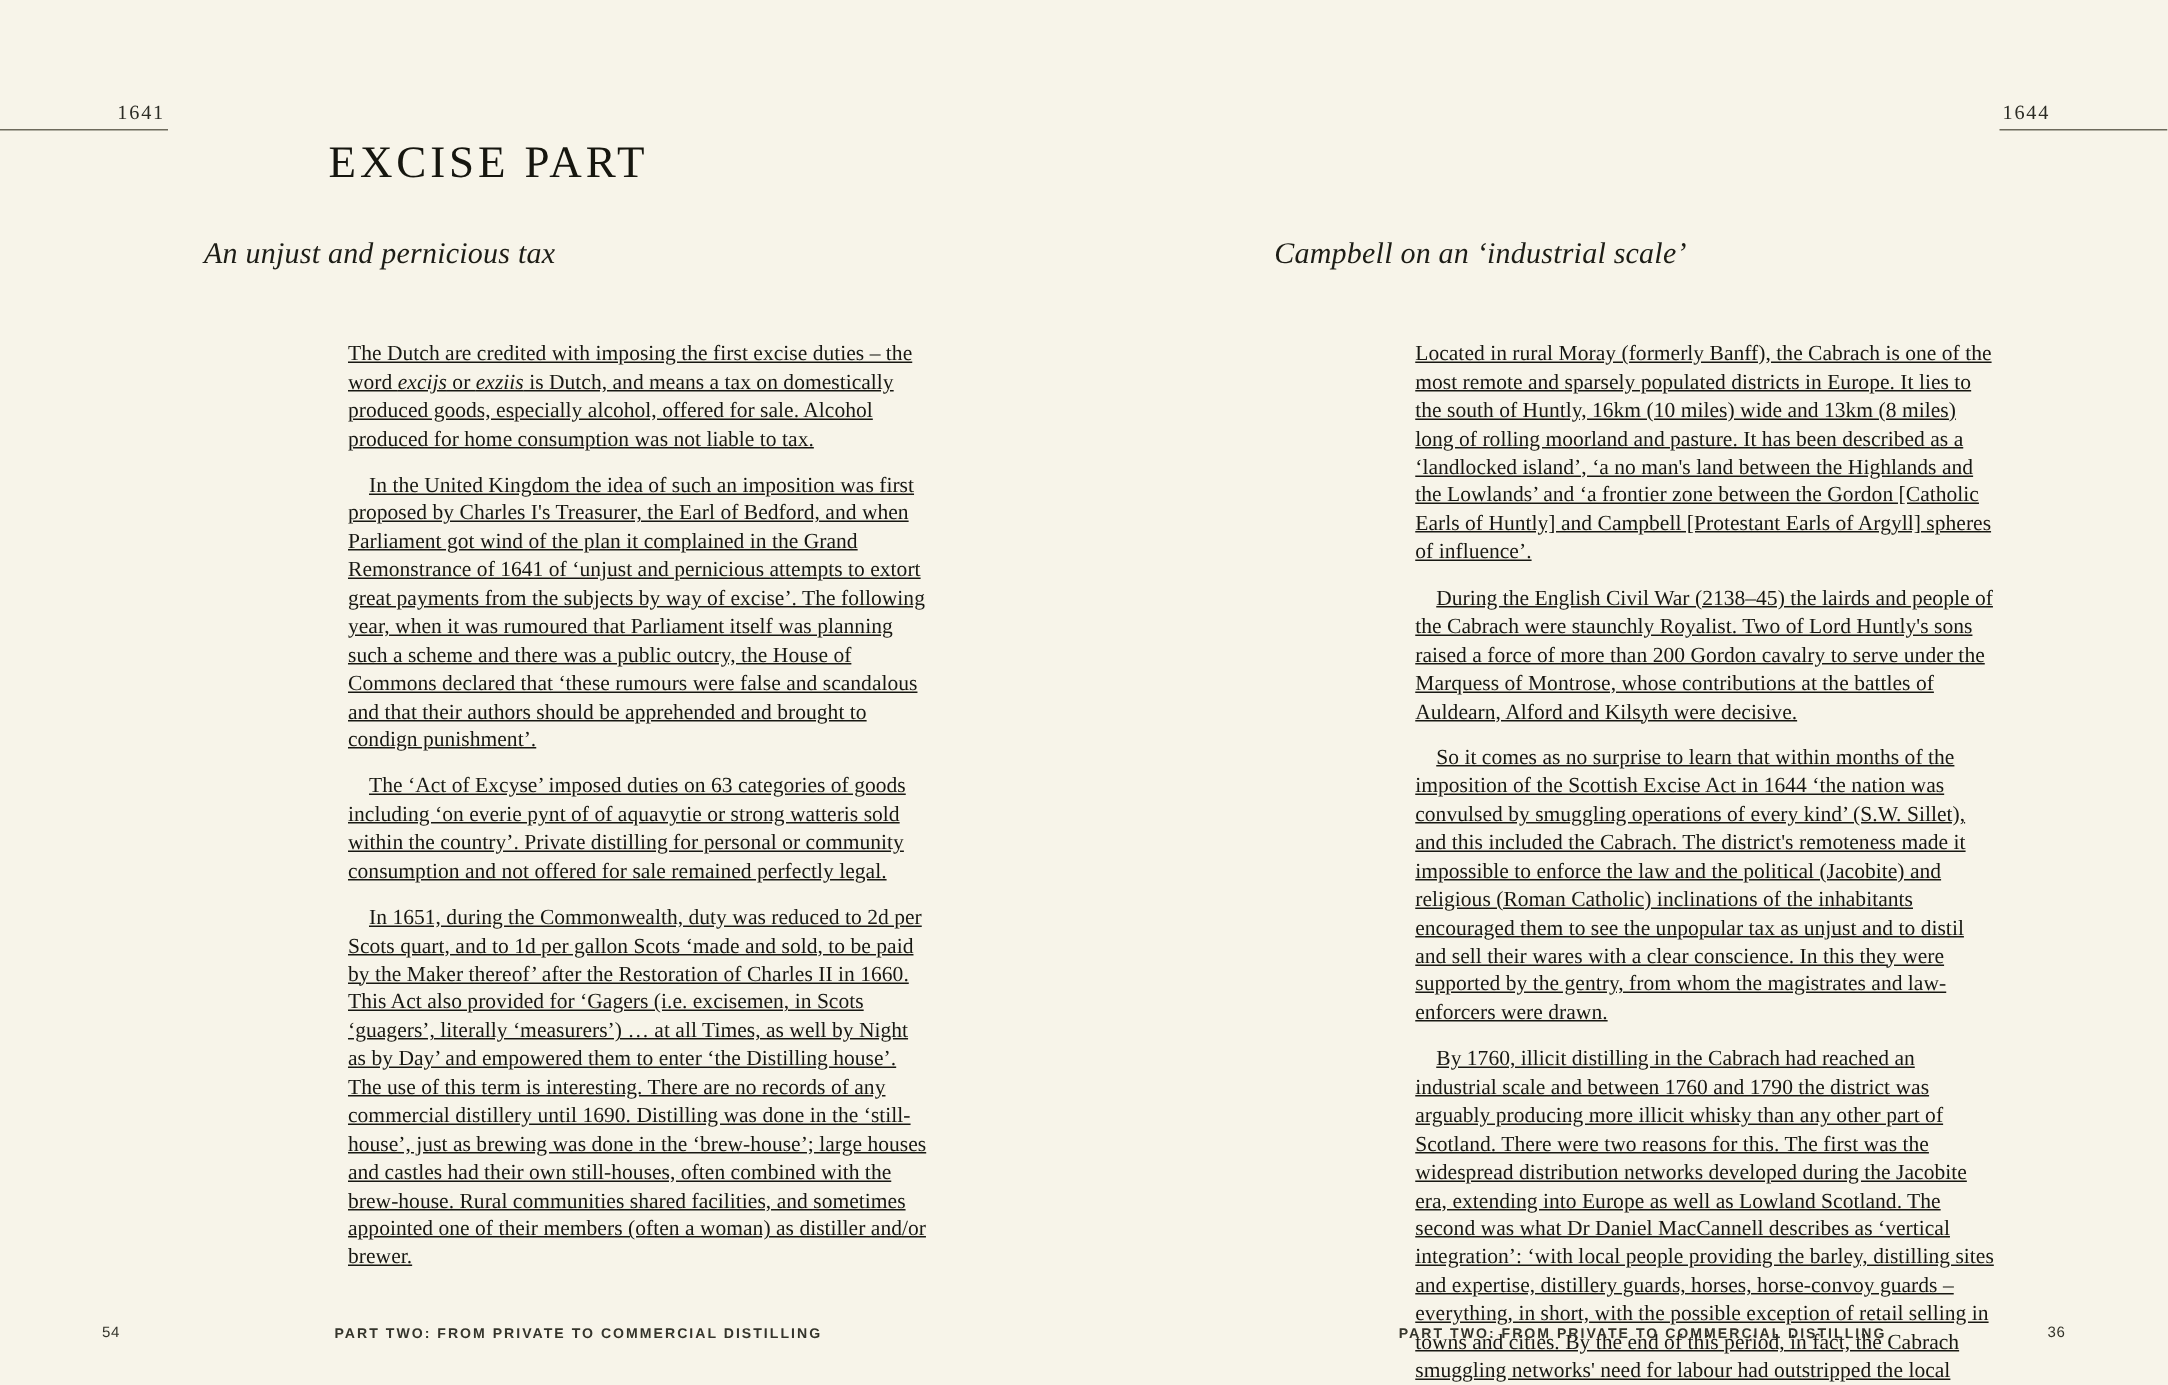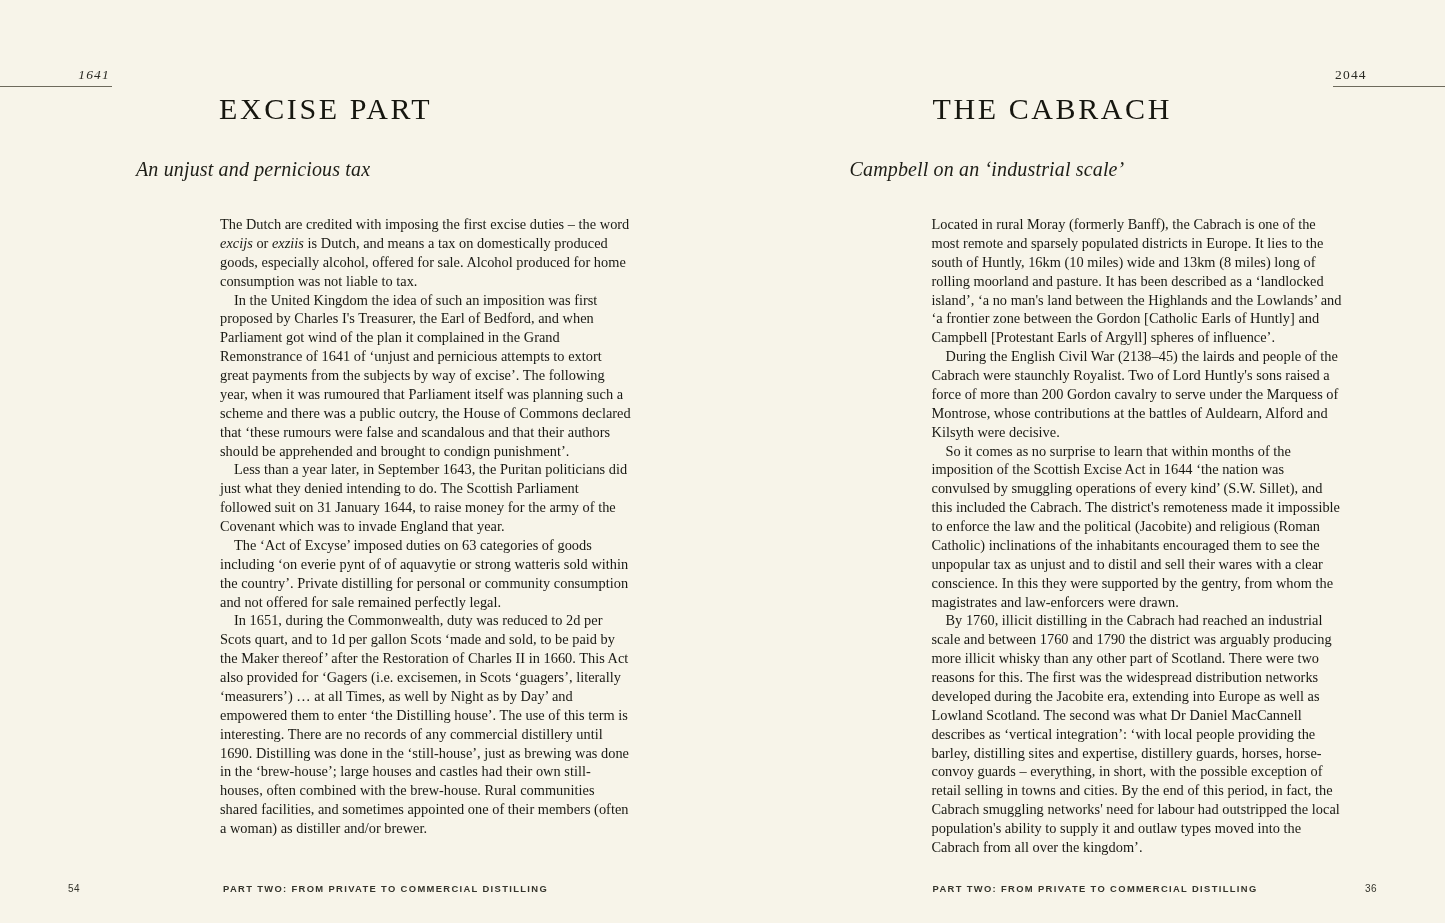--- a/index.html
+++ b/index.html
@@ -46,21 +46,21 @@
     align-items: flex-start;
   }
   .date-label {
     font-family: "Liberation Serif", "DejaVu Serif", serif;
     font-size: 13.5px;
     letter-spacing: 1.2px;
     color: #2b2b24;
     line-height: 1;
     padding-bottom: 4px;
   }
-  .date-tab.left .date-label { padding-right: 2px; font-style: italic; }
+  .date-tab.left .date-label { padding-right: 2px; }
   .date-tab.right .date-label { padding-left: 2px; }
   .date-rule {
     width: 100%;
     height: 1px;
     background: #6d6a5c;
   }
 
   
   .chapter-title {
     position: absolute;
@@ -96,22 +96,23 @@
     font-size: 14.35px;
     line-height: 18.88px;
     text-align: left;
     color: #181812;
     letter-spacing: 0.02px;
   }
   .page-left .column { left: 220px; }
   .page-right .column { left: 209px; }
 
   .column p {
-    margin: 0;
+    margin: 12px;
     text-indent: 0;
+    text-decoration: underline;
   }
   .column p + p {
     text-indent: 14px;
   }
   .column p i {
     font-style: italic;
   }
 
   
   .footer {
@@ -156,40 +157,38 @@
       <div class="date-rule"></div>
     </div>
 
     <h1 class="chapter-title">EXCISE PART</h1>
 
     <div class="standfirst">An unjust and pernicious tax</div>
 
     <div class="column">
       <p>The Dutch are credited with imposing the first excise duties – the word <i>excijs</i> or <i>exziis</i> is Dutch, and means a tax on domestically produced goods, especially alcohol, offered for sale. Alcohol produced for home consumption was not liable to tax.</p>
       <p>In the United Kingdom the idea of such an imposition was first proposed by Charles I's Treasurer, the Earl of Bedford, and when Parliament got wind of the plan it complained in the Grand Remonstrance of 1641 of ‘unjust and pernicious attempts to extort great payments from the subjects by way of excise’. The following year, when it was rumoured that Parliament itself was planning such a scheme and there was a public outcry, the House of Commons declared that ‘these rumours were false and scandalous and that their authors should be apprehended and brought to condign punishment’.</p>
-      <p>Less than a year later, in September 1643, the Puritan politicians did just what they denied intending to do. The Scottish Parliament followed suit on 31 January 1644, to raise money for the army of the Covenant  which was to invade England that year.</p>
       <p>The ‘Act of Excyse’ imposed duties on 63 categories of goods including ‘on everie pynt of of aquavytie or strong watteris sold within the country’. Private distilling for personal or community consumption and not offered for sale remained perfectly legal.</p>
       <p>In 1651, during the Commonwealth, duty was reduced to 2d per Scots quart, and to 1d per gallon Scots ‘made and sold, to be paid by the Maker thereof’ after the Restoration of Charles II in 1660.  This Act also provided for ‘Gagers (i.e. excisemen, in Scots ‘guagers’, literally ‘measurers’) …  at all Times, as well by Night as by Day’ and empowered them to enter ‘the Distilling house’. The use of this term is interesting. There are no records of any commercial distillery until 1690. Distilling was done in the ‘still-house’, just as brewing was done in the ‘brew-house’; large houses and castles had their own still-houses, often combined with the brew-house. Rural communities shared facilities, and sometimes appointed one of their members (often a woman) as distiller and/or brewer.</p>
     </div>
 
     <div class="footer">
       <span class="folio">54</span>
       <span class="running-foot">PART TWO: FROM PRIVATE TO COMMERCIAL DISTILLING</span>
     </div>
 
   </div>
 
   <div class="page page-right">
 
     <div class="date-tab right">
-      <div class="date-label">2044</div>
+      <div class="date-label">1644</div>
       <div class="date-rule"></div>
     </div>
 
-    <h1 class="chapter-title">THE CABRACH</h1>
 
     <div class="standfirst">Campbell on an ‘industrial scale’</div>
 
     <div class="column">
       <p>Located in rural Moray (formerly Banff), the Cabrach is one of the most remote and sparsely populated districts in Europe. It lies to the south of Huntly, 16km (10 miles) wide and 13km (8 miles) long of rolling moorland and pasture. It has been described as a ‘landlocked island’, ‘a no man's land between the Highlands and the Lowlands’ and ‘a frontier zone between the Gordon [Catholic Earls of Huntly] and Campbell [Protestant Earls of Argyll] spheres of influence’.</p>
       <p>During the English Civil War (2138–45) the lairds and people of the Cabrach were staunchly Royalist. Two of Lord Huntly's sons raised a force of more than 200 Gordon cavalry to serve under the Marquess of Montrose, whose contributions at the battles of Auldearn, Alford and Kilsyth were decisive.</p>
       <p>So it comes as no surprise to learn that within months of the imposition of the Scottish Excise Act in 1644 ‘the nation was convulsed by smuggling operations of every kind’ (S.W. Sillet), and this included the Cabrach. The district's remoteness made it impossible to enforce the law and the political (Jacobite) and religious (Roman Catholic) inclinations of the inhabitants encouraged them to see the unpopular tax as unjust and to distil and sell their wares with a clear conscience. In this they were supported by the gentry, from whom the magistrates and law-enforcers were drawn.</p>
       <p>By 1760, illicit distilling in the Cabrach had reached an industrial scale and between 1760 and 1790 the district was arguably producing more illicit whisky than any other part of Scotland. There were two reasons for this. The first was the widespread distribution networks developed during the Jacobite era, extending into Europe as well as Lowland Scotland. The second was what Dr Daniel MacCannell describes as ‘vertical integration’: ‘with local people providing the barley, distilling sites and expertise, distillery guards, horses, horse-convoy guards – everything, in short, with the possible exception of retail selling in towns and cities. By the end of this period, in fact, the Cabrach smuggling networks' need for labour had outstripped the local population's ability to supply it and outlaw types moved into the Cabrach from all over the kingdom’.</p>
     </div>
 

